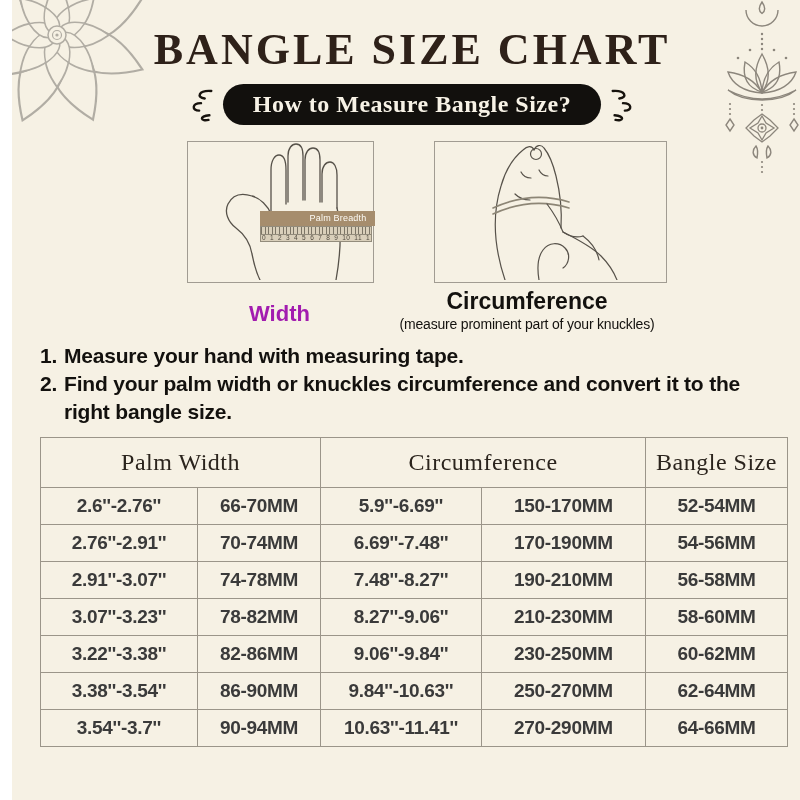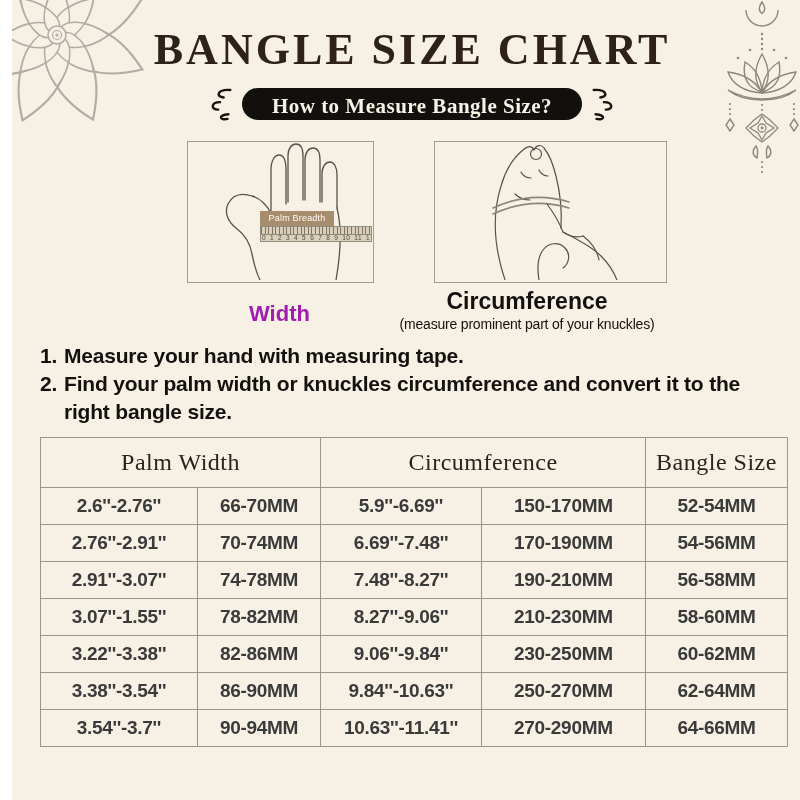--- a/index.html
+++ b/index.html
@@ -6,28 +6,28 @@
   .canvas{position:relative;width:800px;height:800px;background:#f6f1e4;overflow:hidden;
           font-family:"Liberation Sans",sans-serif;color:#1c1a17;margin-left:12px;}
   svg{display:block;}
   .decor{position:absolute;pointer-events:none;}
   .title{position:absolute;top:24px;left:0;right:0;text-align:center;
          font-family:"Liberation Serif",serif;font-weight:700;font-size:44px;
          letter-spacing:3px;color:#2e2119;}
   .pill-row{position:absolute;top:84px;left:0;width:100%;display:flex;
             justify-content:center;align-items:center;gap:8px;}
   .pill{background:#12100d;color:#f7f2e6;font-family:"Liberation Serif",serif;
-        font-weight:700;font-size:21px;line-height:1;padding:8px 30px 3px;
+        font-weight:700;font-size:24px;line-height:1;padding:8px 30px 9px;
         border-radius:22px;letter-spacing:.5px;border:none;cursor:pointer;}
   .illo-box{position:absolute;border:1px solid #a19c92;}
   .box-width{left:175px;top:141px;width:185px;height:140px;}
   .box-circ{left:422px;top:141px;width:231px;height:140px;}
   .ruler-label{position:absolute;left:72px;top:69px;width:74px;height:15px;
                background:#a68d6d;color:#fdfbf5;font-size:9px;line-height:15px;
-               text-align:center;letter-spacing:.2px;}
+               text-align:center;letter-spacing:.2px;padding-left:41px;}
   .ruler{position:absolute;left:72px;top:84px;width:112px;height:16px;
          background:#d9cfba;border:1px solid #938c7c;box-sizing:border-box;}
   .ruler-ticks{position:absolute;left:0;top:0;width:100%;height:7px;
     background:repeating-linear-gradient(90deg,#7c7566 0,#7c7566 1px,transparent 1px,transparent 3.6px);
     border-bottom:1px solid #938c7c;}
   .ruler-numbers{position:absolute;left:1px;right:1px;top:7px;bottom:0;
     font-size:6.5px;color:#514b40;white-space:nowrap;overflow:hidden;
     letter-spacing:.5px;word-spacing:1.6px;line-height:8px;text-align:left;}
   .cap-width{position:absolute;left:175px;top:301px;width:185px;text-align:center;
              font-size:22px;font-weight:700;color:#a21caf;}
@@ -246,21 +246,21 @@
         <td>54-56MM</td>
       </tr>
       <tr>
         <td>2.91''-3.07''</td>
         <td>74-78MM</td>
         <td>7.48''-8.27''</td>
         <td>190-210MM</td>
         <td>56-58MM</td>
       </tr>
       <tr>
-        <td>3.07''-1.55''</td>
+        <td>3.07''-3.23''</td>
         <td>78-82MM</td>
         <td>8.27''-9.06''</td>
         <td>210-230MM</td>
         <td>58-60MM</td>
       </tr>
       <tr>
         <td>3.22''-3.38''</td>
         <td>82-86MM</td>
         <td>9.06''-9.84''</td>
         <td>230-250MM</td>

